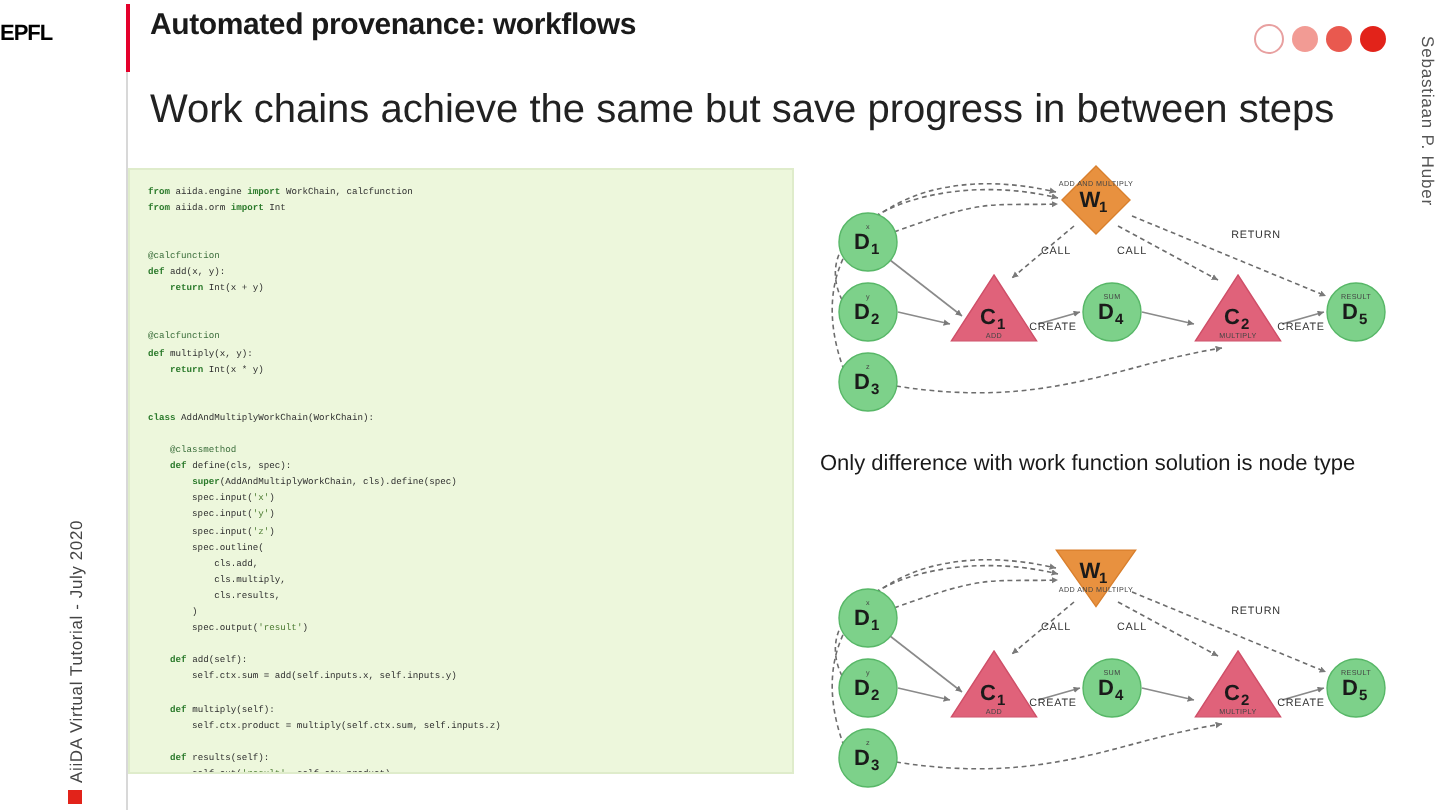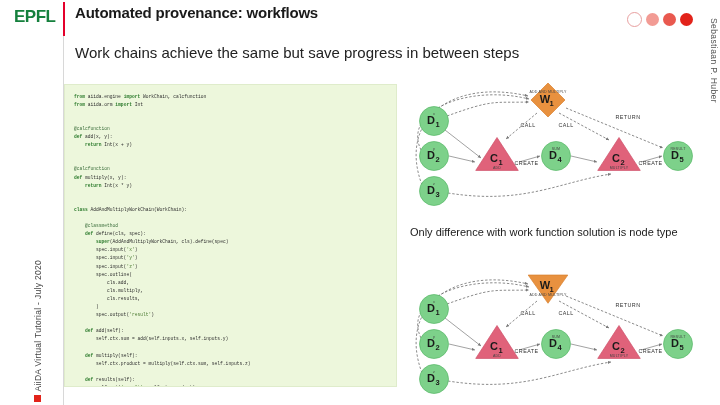--- a/index.html
+++ b/index.html
@@ -4,41 +4,41 @@
 <style>
   html,body{margin:0;padding:0;}
   body{
     width:720px;height:405px;background:#ffffff;overflow:hidden;
     font-family:"Liberation Sans",sans-serif;position:relative;
   }
   .slide{position:absolute;inset:0;}
 
   
   .epfl-logo{
-    position:absolute;left:14px;top:7px;width:48px;height:20px;
-    color:#15803d;font-weight:bold;font-size:17px;letter-spacing:-0.5px;
+    position:absolute;left:0;top:7px;width:48px;height:20px;
+    color:#000000;font-weight:bold;font-size:11px;letter-spacing:-0.5px;
     font-family:"Liberation Sans",sans-serif;line-height:20px;
   }
   
   .logo-rule{
     position:absolute;left:63px;top:2px;width:2px;height:34px;background:#e4002b;
   }
   .left-rule{
     position:absolute;left:63px;top:36px;width:1px;height:369px;background:#d8d8d8;
   }
 
   
   .title{
     position:absolute;left:75px;top:4px;
     font-size:15px;font-weight:bold;color:#1a1a1a;letter-spacing:-0.2px;
     white-space:nowrap;
   }
   .subtitle{
     position:absolute;left:75px;top:44px;
-    font-size:15px;color:#222;white-space:nowrap;
+    font-size:20px;color:#222;white-space:nowrap;
   }
 
   
   .dots{position:absolute;right:27px;top:12px;display:flex;gap:4px;align-items:center;}
   .dot{width:13px;height:13px;border-radius:50%;}
   .dot.d0{background:#ffffff;border:1px solid #e8a0a0;}
   .dot.d1{background:#f29b94;}
   .dot.d2{background:#e9594f;}
   .dot.d3{background:#e2231a;}
 

